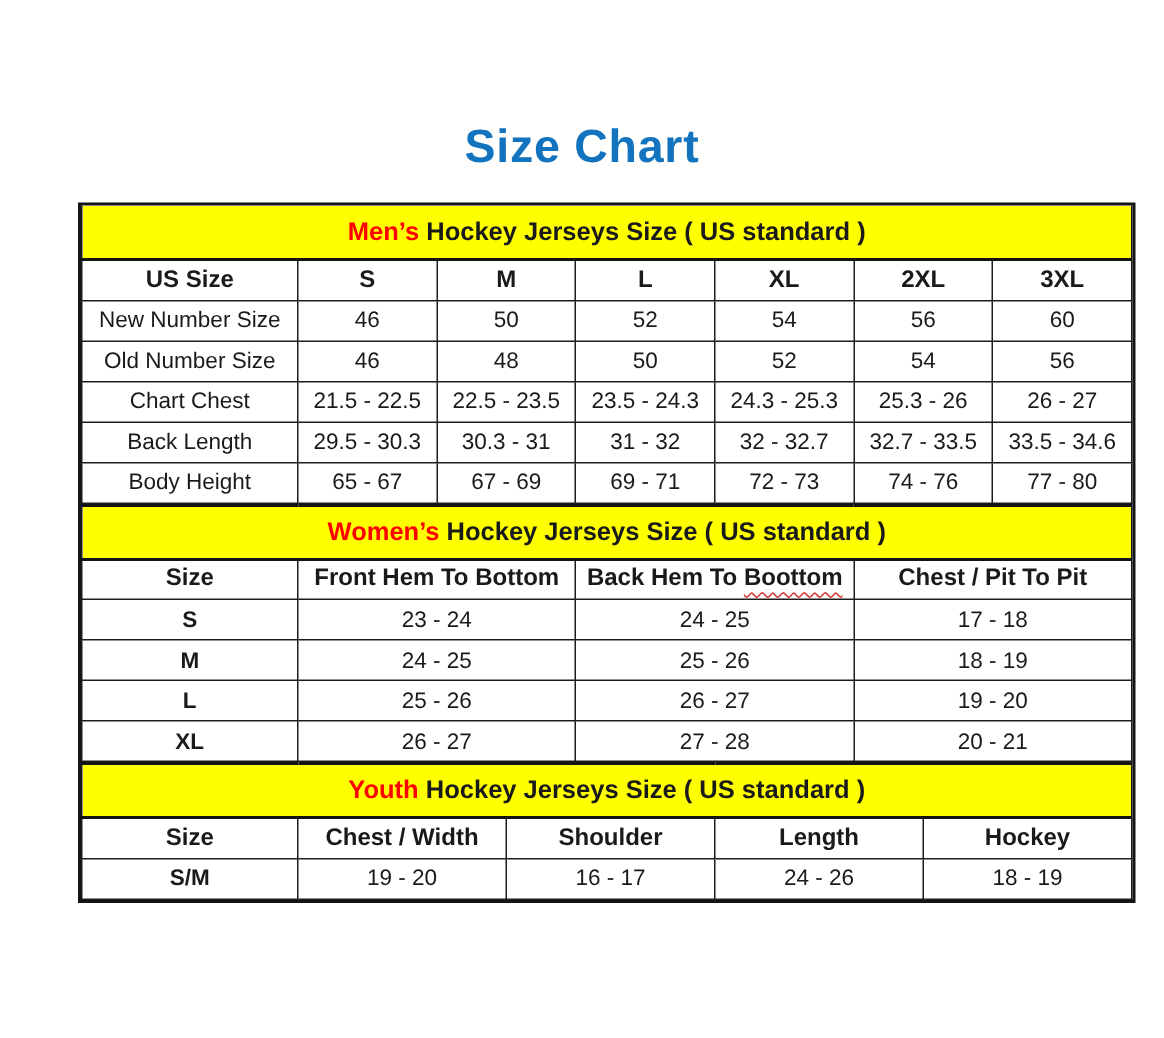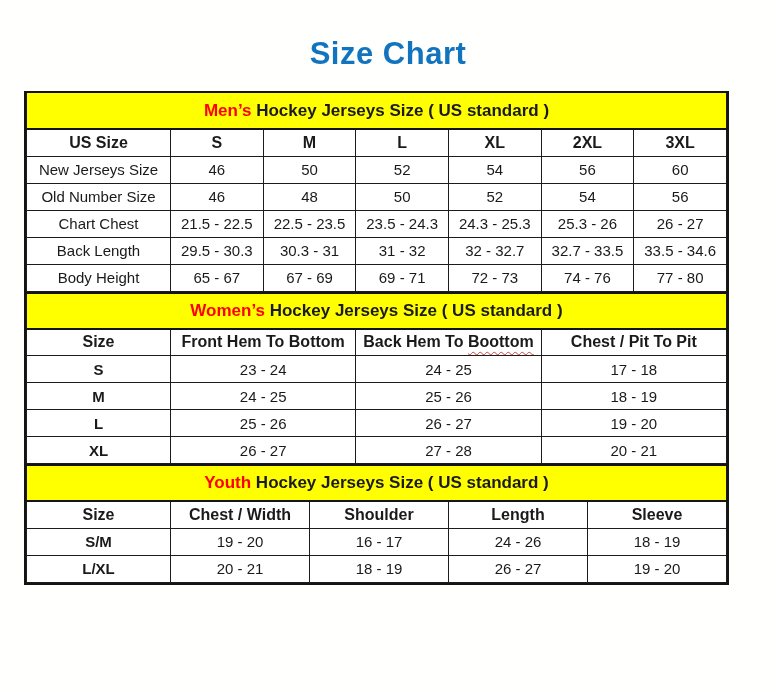--- a/index.html
+++ b/index.html
@@ -6,31 +6,31 @@
   html, body {
     margin: 0; padding: 0;
     width: 776px; height: 692px;
     background: #FFFFFE;
     font-family: "Liberation Sans", sans-serif;
     color: #1a1a1a;
     overflow: hidden;
   }
   .page-title {
     margin: 0;
-    padding-top: 34px;
+    padding-top: 78px;
     text-align: center;
     font-size: 31px;
     line-height: 40px;
     font-weight: bold;
     color: #1273BF;
     letter-spacing: 0.5px;
   }
   .chart-wrap {
     width: 705px;
-    margin: 17px auto 0 24px;
+    margin: 17px auto 0 52px;
     border: 2px solid #141414;
     background: #fff;
   }
   table {
     border-collapse: collapse;
     table-layout: fixed;
     width: 100%;
   }
   td, th {
     border: 1px solid #1c1c1c;
@@ -104,21 +104,21 @@
     <tr>
       <th class="colhead">US Size</th>
       <th class="colhead">S</th>
       <th class="colhead">M</th>
       <th class="colhead">L</th>
       <th class="colhead">XL</th>
       <th class="colhead">2XL</th>
       <th class="colhead">3XL</th>
     </tr>
     <tr>
-      <td class="label-reg">New Jerseys Size</td>
+      <td class="label-reg">New Number Size</td>
       <td class="val">46</td>
       <td class="val">50</td>
       <td class="val">52</td>
       <td class="val">54</td>
       <td class="val">56</td>
       <td class="val">60</td>
     </tr>
     <tr>
       <td class="label-reg">Old Number Size</td>
       <td class="val">46</td>
@@ -212,32 +212,25 @@
     </colgroup>
     <tbody>
         <tr>
       <td class="banner-cell" colspan="5"><span class="hl">Youth</span><span> Hockey Jerseys Size ( US standard )</span></td>
     </tr>
     <tr>
       <th class="colhead">Size</th>
       <th class="colhead">Chest / Width</th>
       <th class="colhead">Shoulder</th>
       <th class="colhead">Length</th>
-      <th class="colhead">Sleeve</th>
+      <th class="colhead">Hockey</th>
     </tr>
     <tr>
       <td class="label-bold">S/M</td>
       <td class="val">19 - 20</td>
       <td class="val">16 - 17</td>
       <td class="val">24 - 26</td>
       <td class="val">18 - 19</td>
     </tr>
-    <tr>
-      <td class="label-bold">L/XL</td>
-      <td class="val">20 - 21</td>
-      <td class="val">18 - 19</td>
-      <td class="val">26 - 27</td>
-      <td class="val">19 - 20</td>
-    </tr>
   </tbody>
     </table>
 
 </div>
 
 </body></html>

